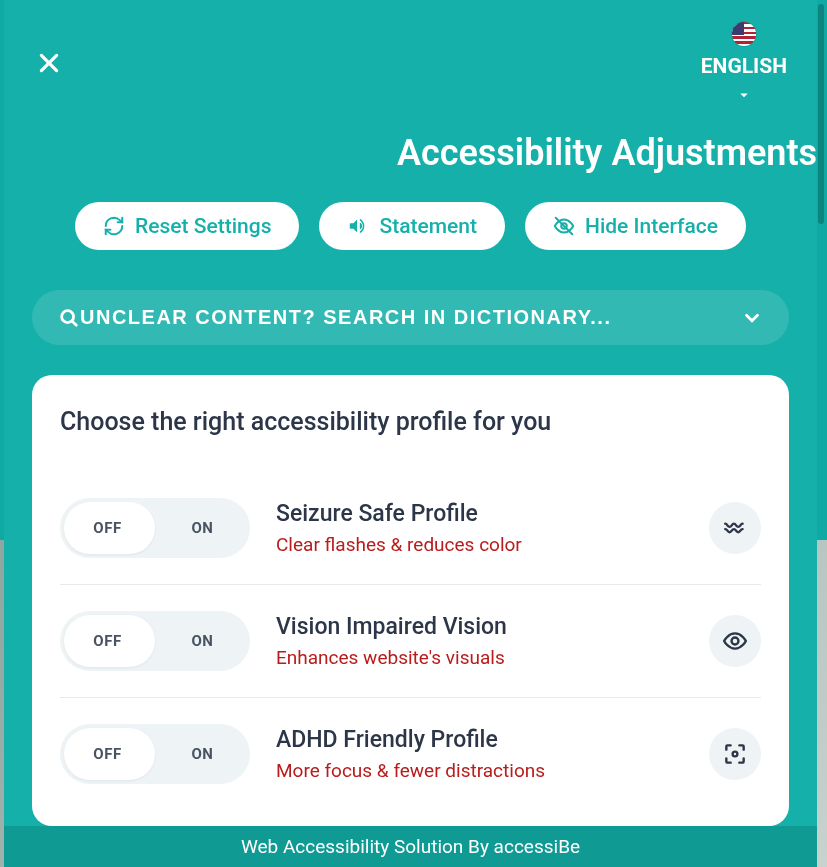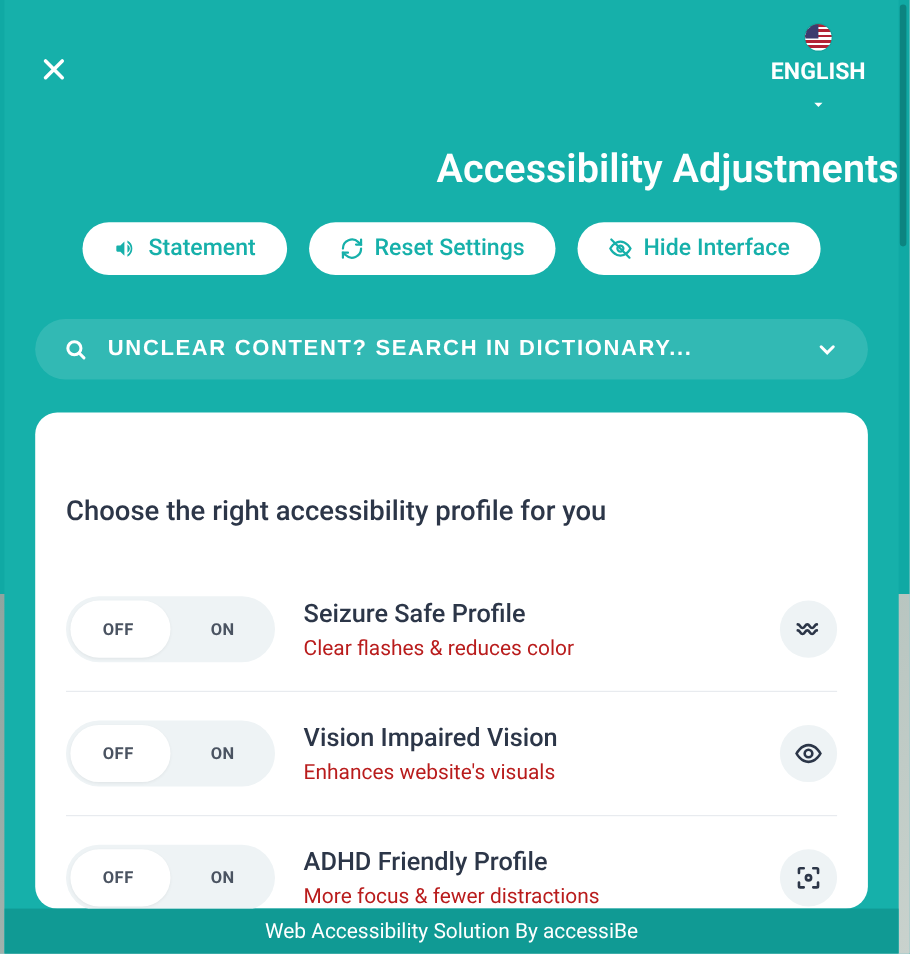--- a/index.html
+++ b/index.html
@@ -104,21 +104,20 @@
   .pill svg { width: 22px; height: 22px; }
 
   
   .search-wrap {
     margin: 0 28px 30px 28px;
     background: rgba(255,255,255,0.12);
     border-radius: 999px;
     display: flex;
     align-items: center;
     padding: 16px 26px;
-    gap: 18px;
     color: #fff;
     cursor: text;
   }
   .search-wrap input {
     flex: 1;
     background: transparent;
     border: none;
     outline: none;
     color: #fff;
     font-size: 20px;
@@ -138,21 +137,20 @@
     border-radius: 20px;
     padding: 32px 28px 8px 28px;
     flex: 1;
     overflow: hidden;
   }
   .card-title {
     font-size: 25px;
     font-weight: 500;
     color: #2c3648;
     margin-bottom: 36px;
-    margin-top: 44px;
   }
   .profile-row {
     display: flex;
     align-items: center;
     gap: 26px;
     padding: 26px 0;
     border-bottom: 1px solid #e6e9ee;
   }
   .profile-row:first-of-type { padding-top: 6px; }
   .toggle {
@@ -239,33 +237,33 @@
       <svg viewBox="0 0 24 24" width="18" height="18" fill="currentColor">
         <path d="M7 10l5 5 5-5z"></path>
       </svg>
     </div>
   </div>
 
   <h1 class="title">Accessibility Adjustments</h1>
 
   <div class="pill-row">
     <div class="pill">
-      <svg viewBox="0 0 24 24" fill="currentColor">
-        <path d="M3 10v4a1 1 0 0 0 1 1h3l4 4V5L7 9H4a1 1 0 0 0-1 1zm13.5 2a4.5 4.5 0 0 0-2.5-4v8a4.5 4.5 0 0 0 2.5-4zm-2.5-8v2.1a7 7 0 0 1 0 11.8V20a9 9 0 0 0 0-16z"></path>
-      </svg>
-      <span>Statement</span>
-    </div>
-    <div class="pill">
       <svg viewBox="0 0 24 24" fill="none" stroke="currentColor" stroke-width="2.2" stroke-linecap="round">
         <path d="M3 12a9 9 0 0 1 15.3-6.4L21 8"></path>
           <path d="M21 3v5h-5"></path>
         <path d="M21 12a9 9 0 0 1-15.3 6.4L3 16"></path>
           <path d="M3 21v-5h5"></path>
       </svg>
       <span>Reset Settings</span>
+    </div>
+    <div class="pill">
+      <svg viewBox="0 0 24 24" fill="currentColor">
+        <path d="M3 10v4a1 1 0 0 0 1 1h3l4 4V5L7 9H4a1 1 0 0 0-1 1zm13.5 2a4.5 4.5 0 0 0-2.5-4v8a4.5 4.5 0 0 0 2.5-4zm-2.5-8v2.1a7 7 0 0 1 0 11.8V20a9 9 0 0 0 0-16z"></path>
+      </svg>
+      <span>Statement</span>
     </div>
     <div class="pill">
       <svg viewBox="0 0 24 24" fill="none" stroke="currentColor" stroke-width="2.2" stroke-linecap="round">
         <path d="M2 12s3.5-7 10-7 10 7 10 7-3.5 7-10 7S2 12 2 12z"></path>
         <circle cx="12" cy="12" r="3"></circle>
         <line x1="3" y1="3" x2="21" y2="21"></line>
       </svg>
       <span>Hide Interface</span>
     </div>
   </div>

